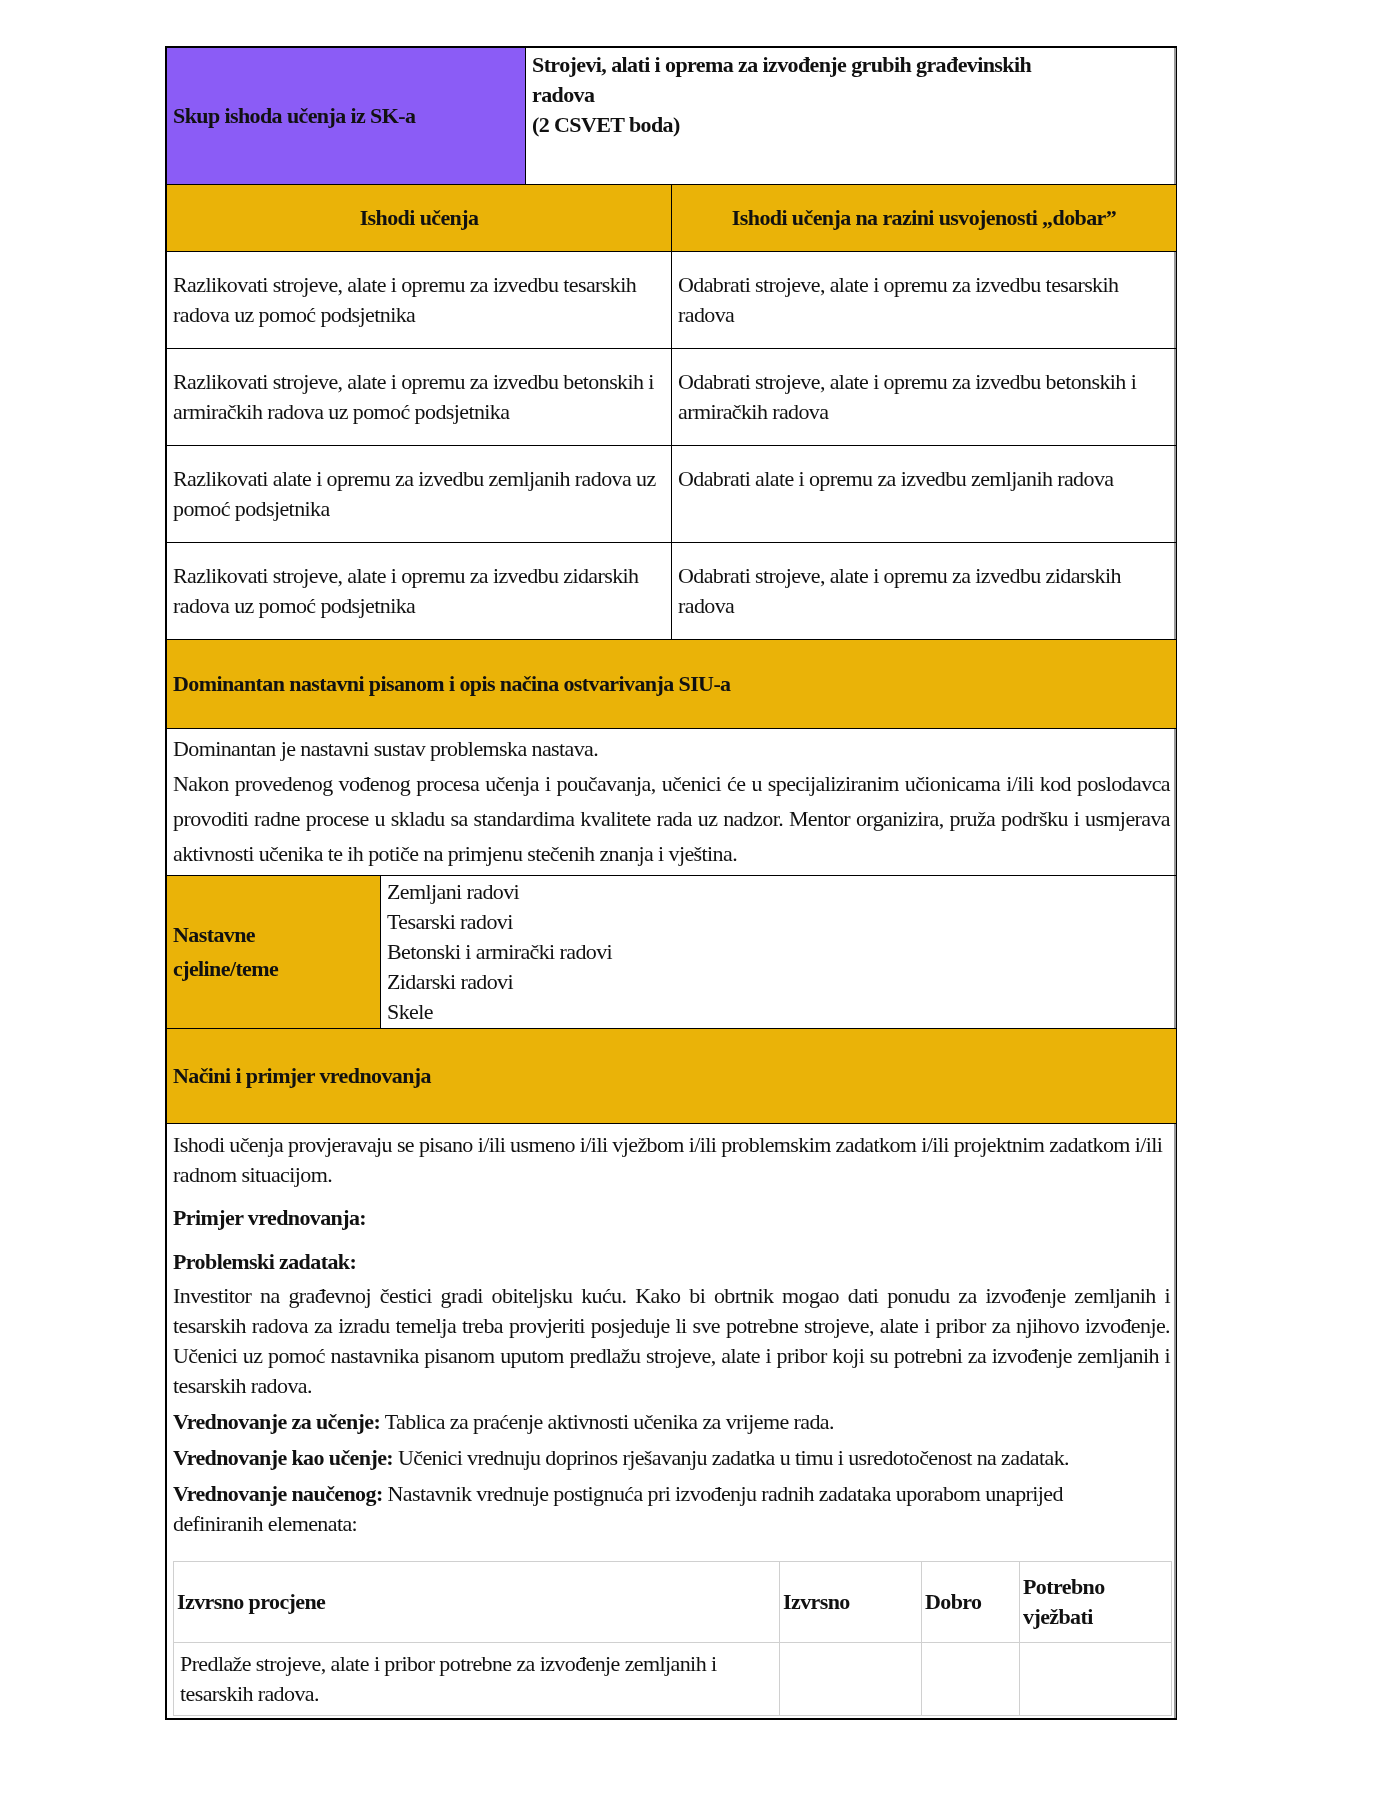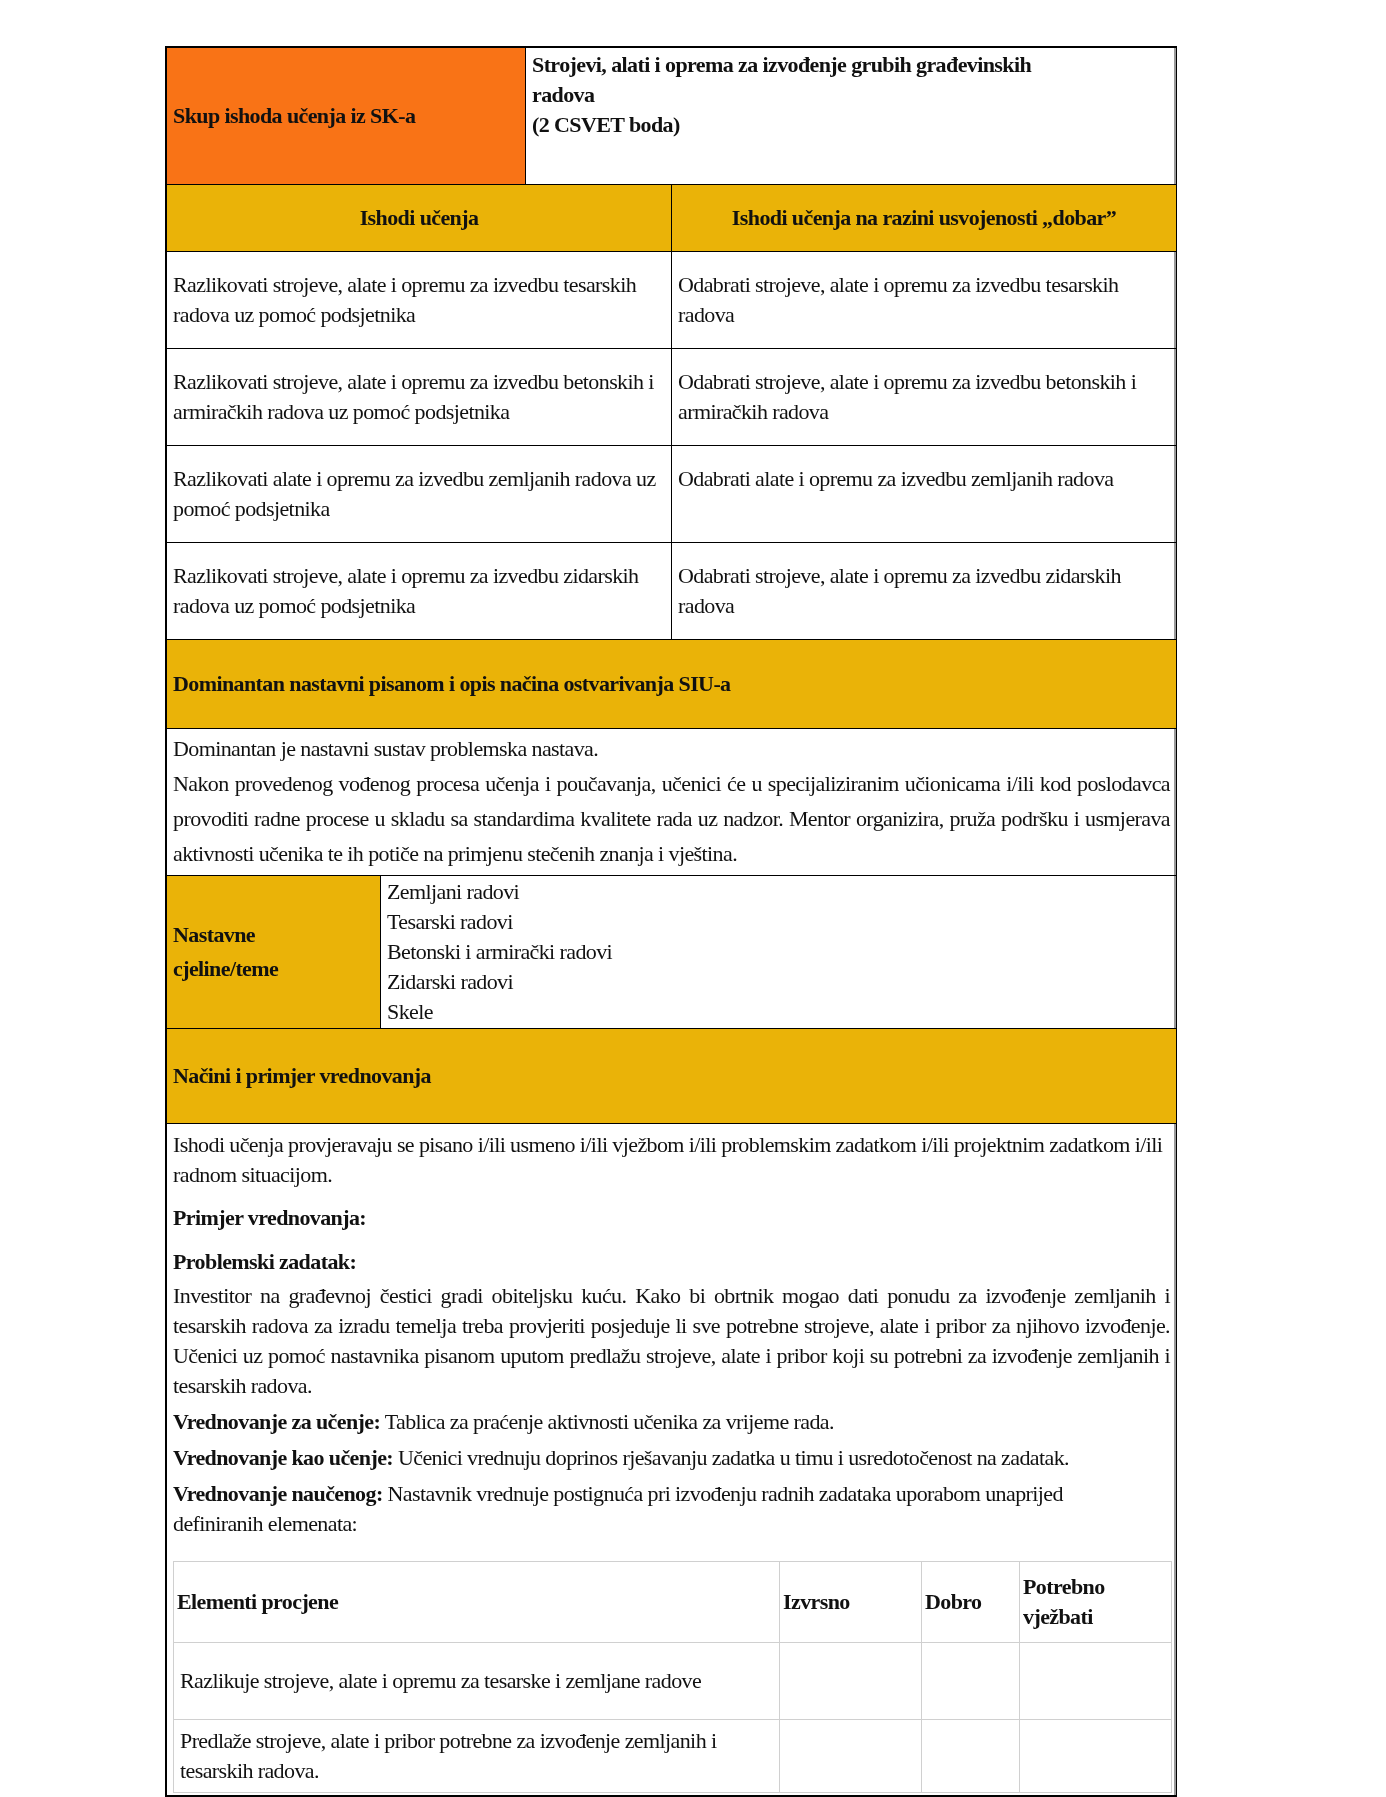--- a/index.html
+++ b/index.html
@@ -8,21 +8,21 @@
       font-family: "Liberation Serif", "DejaVu Serif", serif;
       color: #111;
     }
     .page {
       position: absolute; left: 165px; top: 46px; width: 1010px;
       border: 1.5px solid #000;
       box-shadow: -2px 0 0 #9a9a9a inset;
     }
     table.doc { border-collapse: collapse; width: 100%; table-layout: fixed; }
     table.doc td { border: 1.5px solid #000; vertical-align: middle; padding: 18px 6px; font-size: 22px; line-height: 30px; letter-spacing: -0.6px; }
-    .dark { background: #f97316; }
+    .dark { background: #8b5cf6; }
     .light { background: #eab308; }
     .b { font-weight: bold; }
     .center { text-align: center; }
     .topleft { height: 100px; }
     .section-head { height: 52px; }
     .just p { margin: 0; text-align: justify; line-height: 35px; }
     .just { padding: 2px 6px 4px 6px !important; }
     .cjeline-list div { line-height: 30px; }
     .vred { padding: 6px 6px 0 6px !important; vertical-align: top !important; }
     .vred p { margin: 0 0 6px 0; line-height: 30px; font-family: Liberation Serif, serif; }
@@ -116,30 +116,24 @@
 
         <table class="inner">
           <colgroup>
             <col style="width:606px">
                 <col style="width:142px">
                 <col style="width:98px">
                 <col style="width:152px">
           </colgroup>
           <tbody>
                 <tr class="hdr">
-            <td>Elementi procjene</td>
+            <td>Izvrsno procjene</td>
             <td>Izvrsno</td>
             <td>Dobro</td>
             <td>Potrebno vježbati</td>
-          </tr>
-          <tr class="r1">
-            <td style="padding-left:6px">Razlikuje strojeve, alate i opremu za tesarske i zemljane radove</td>
-            <td></td>
-            <td></td>
-            <td></td>
           </tr>
           <tr class="r2">
             <td style="padding-left:6px">Predlaže strojeve, alate i pribor potrebne za izvođenje zemljanih i tesarskih radova.</td>
             <td></td>
             <td></td>
             <td></td>
           </tr>
         </tbody>
             </table>
       </td>

